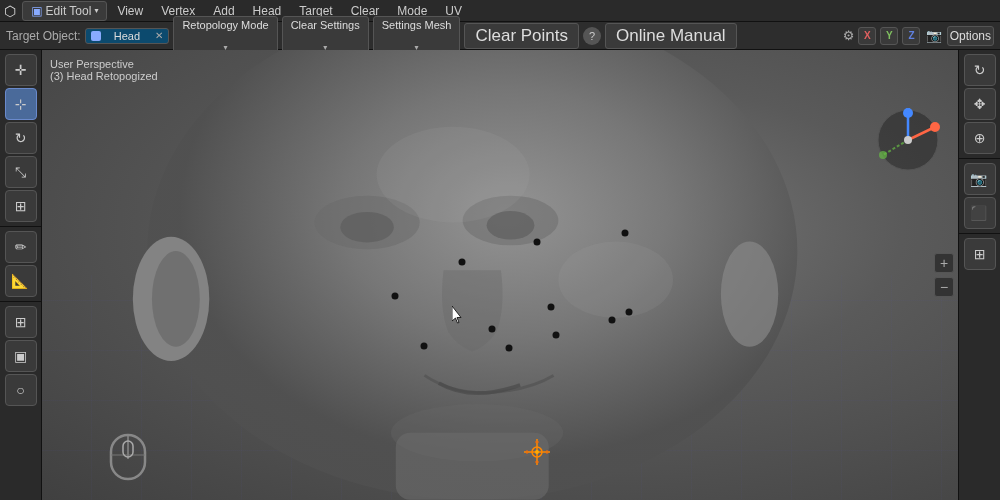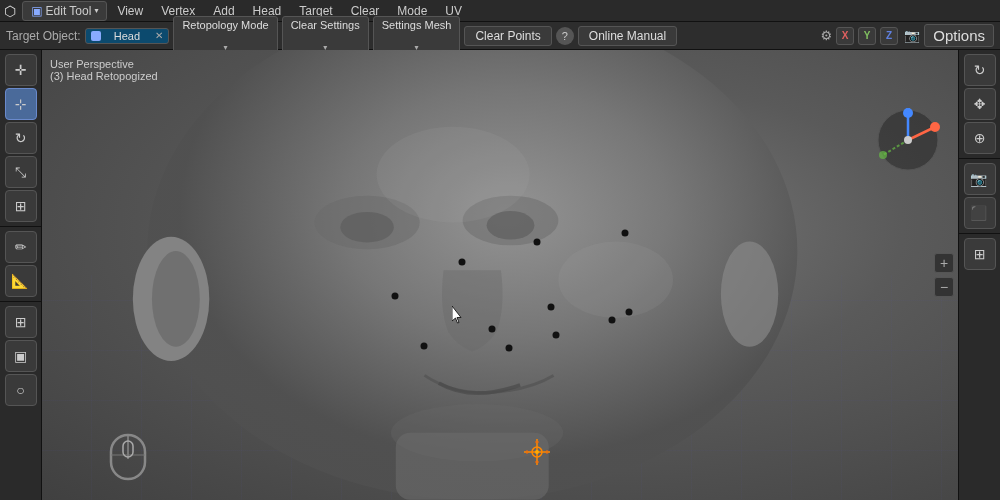--- a/index.html
+++ b/index.html
@@ -88,21 +88,21 @@
       color: #aaa;
     }
     .action-btn {
       display: flex;
       align-items: flex-end;
       gap: 3px;
       background: #3a3a3a;
       border: 1px solid #555;
       border-radius: 3px;
       padding: 2px 10px;
-      font-size: 12px;
+      font-size: 17px;
       color: #ddd;
       cursor: pointer;
     }
     .help-icon {
       width: 18px;
       height: 18px;
       border-radius: 50%;
       background: #555;
       display: flex;
       align-items: center;
@@ -113,25 +113,25 @@
     }
 
     
     .header-right {
       margin-left: auto;
       display: flex;
       align-items: center;
       gap: 4px;
     }
     .header-right-btn {
-      padding: 2px 8px;
+      padding: 2px 2px;
       background: #3a3a3a;
       border: 1px solid #555;
       border-radius: 3px;
-      font-size: 15px;
+      font-size: 12px;
       color: #ddd;
       cursor: pointer;
     }
     .axis-btn {
       width: 18px;
       height: 18px;
       background: #3a3a3a;
       border: 1px solid #555;
       border-radius: 3px;
       display: flex;

